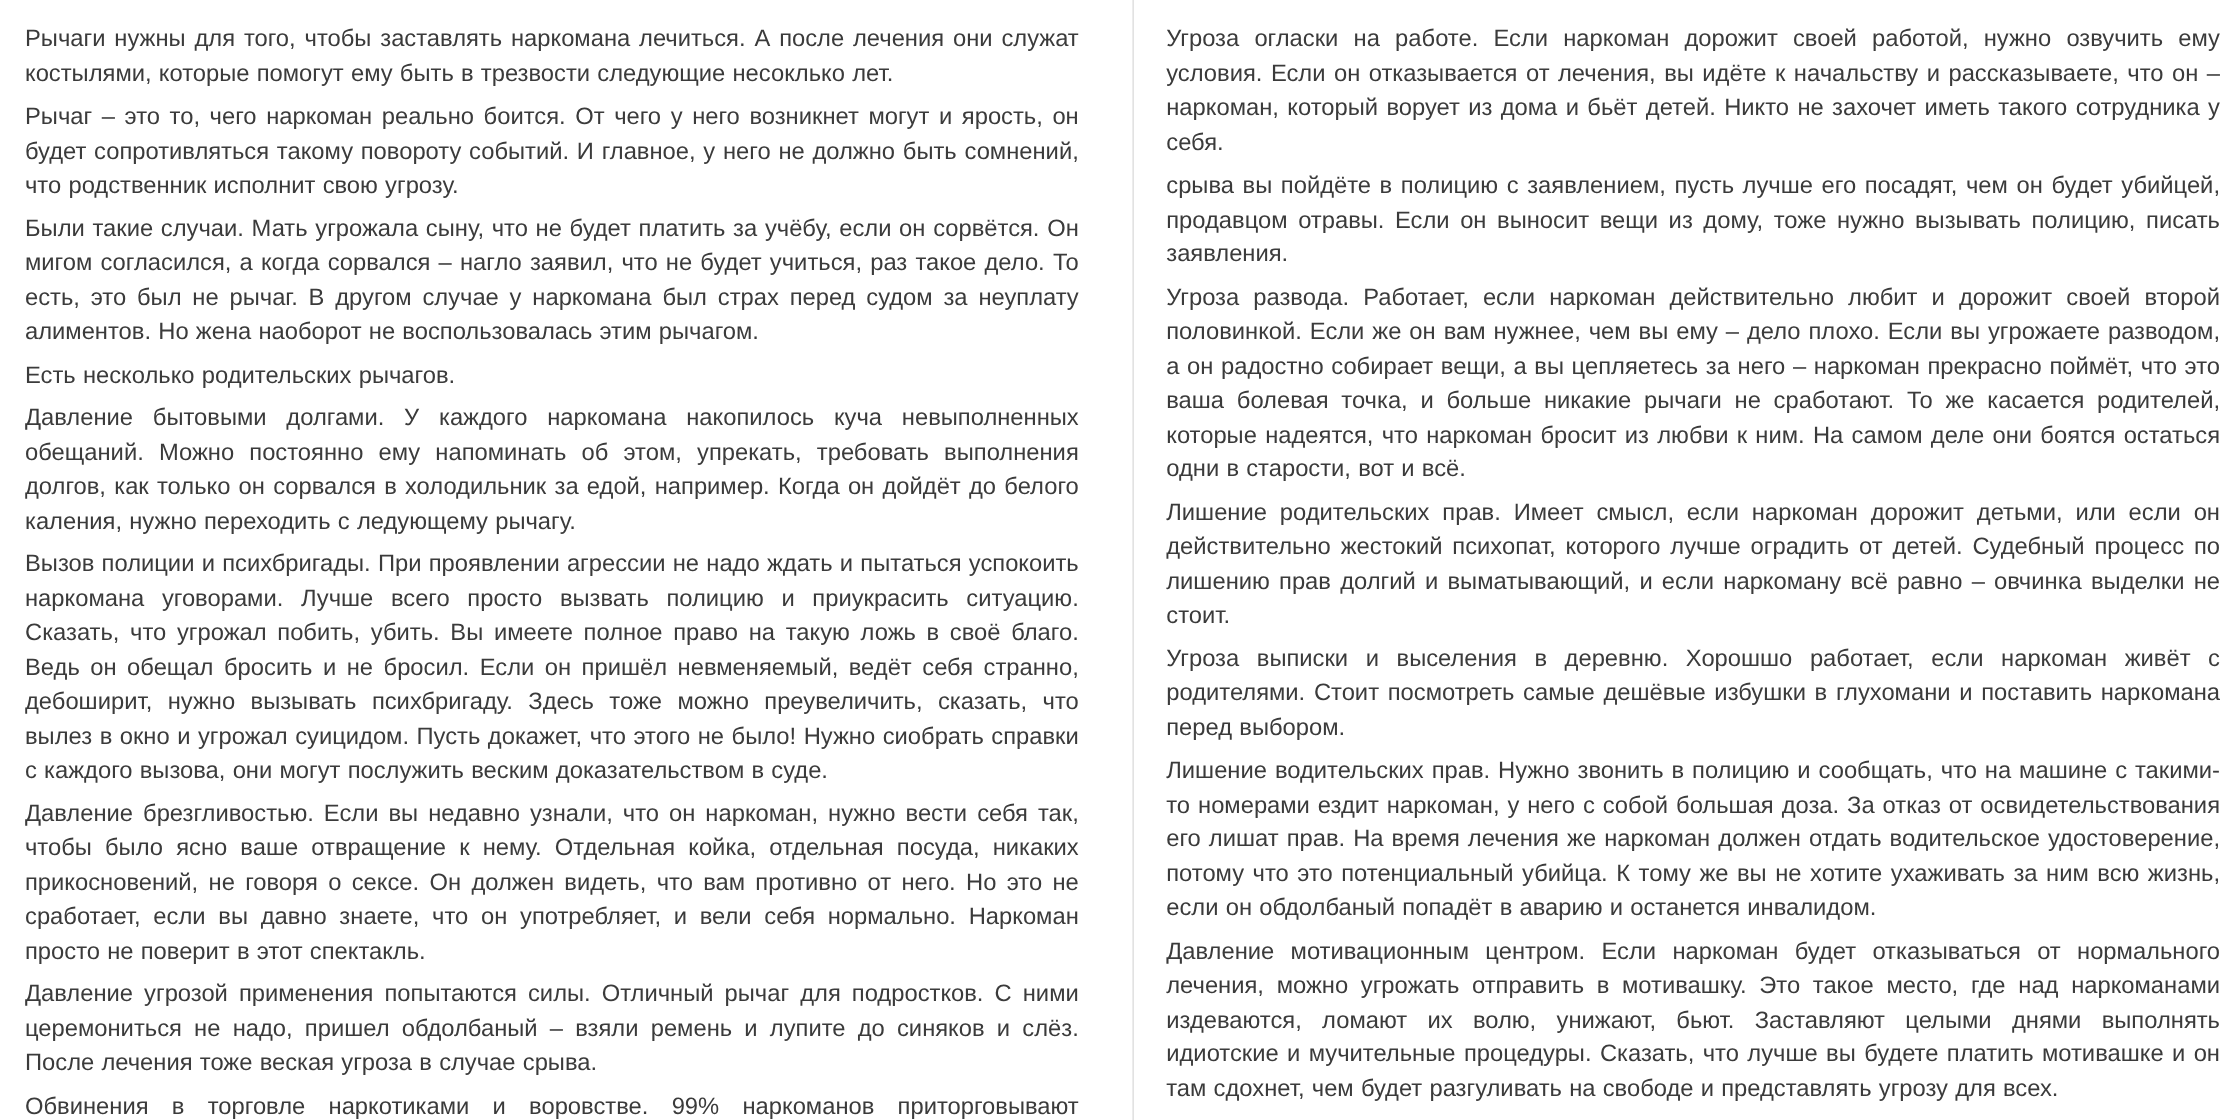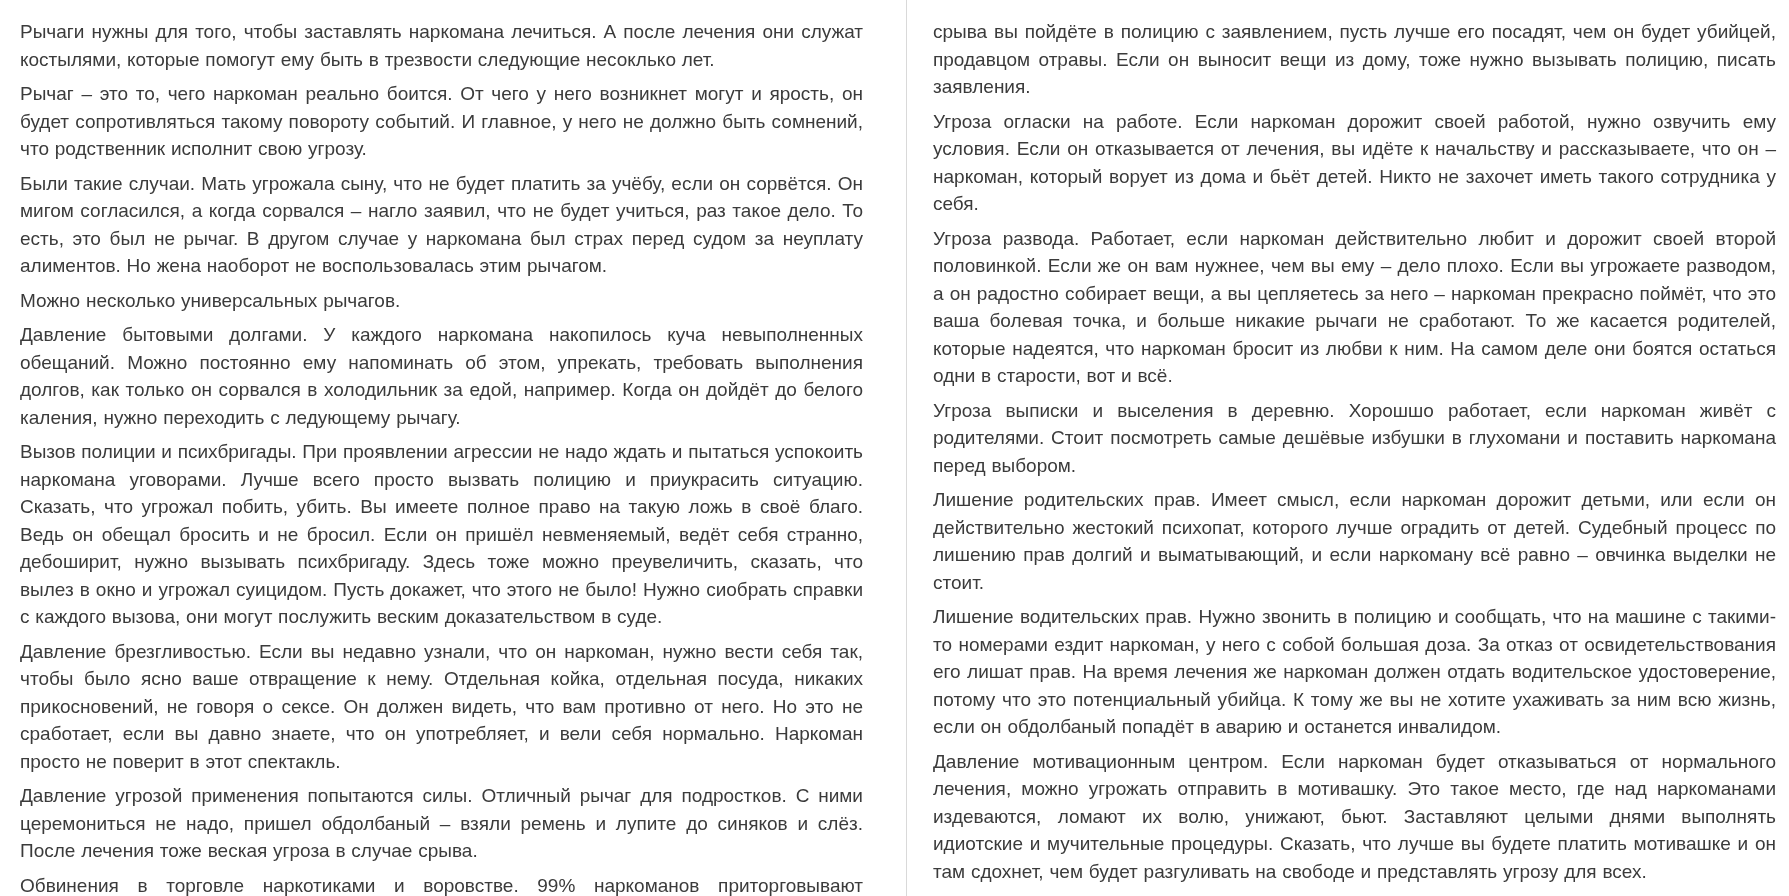--- a/index.html
+++ b/index.html
@@ -49,35 +49,35 @@
 </style>
 </head>
 <body>
 
 <div class="page">
 
   <div class="column column-left">
     <p>Рычаги нужны для того, чтобы заставлять наркомана лечиться. А после лечения они служат костылями, которые помогут ему быть в трезвости следующие несоклько лет.</p>
     <p>Рычаг – это то, чего наркоман реально боится. От чего у него возникнет могут и ярость, он будет сопротивляться такому повороту событий. И главное, у него не должно быть сомнений, что родственник исполнит свою угрозу.</p>
     <p>Были такие случаи. Мать угрожала сыну, что не будет платить за учёбу, если он сорвётся. Он мигом согласился, а когда сорвался – нагло заявил, что не будет учиться, раз такое дело. То есть, это был не рычаг. В другом случае у наркомана был страх перед судом за неуплату алиментов. Но жена наоборот не воспользовалась этим рычагом.</p>
-    <p>Можно несколько универсальных рычагов.</p>
+    <p>Есть несколько родительских рычагов.</p>
     <p>Давление бытовыми долгами. У каждого наркомана накопилось куча невыполненных обещаний. Можно постоянно ему напоминать об этом, упрекать, требовать выполнения долгов, как только он сорвался в холодильник за едой, например. Когда он дойдёт до белого каления, нужно переходить с ледующему рычагу.</p>
     <p>Вызов полиции и психбригады. При проявлении агрессии не надо ждать и пытаться успокоить наркомана уговорами. Лучше всего просто вызвать полицию и приукрасить ситуацию. Сказать, что угрожал побить, убить. Вы имеете полное право на такую ложь в своё благо. Ведь он обещал бросить и не бросил. Если он пришёл невменяемый, ведёт себя странно, дебоширит, нужно вызывать психбригаду. Здесь тоже можно преувеличить, сказать, что вылез в окно и угрожал суицидом. Пусть докажет, что этого не было! Нужно сиобрать справки с каждого вызова, они могут послужить веским доказательством в суде.</p>
     <p>Давление брезгливостью. Если вы недавно узнали, что он наркоман, нужно вести себя так, чтобы было ясно ваше отвращение к нему. Отдельная койка, отдельная посуда, никаких прикосновений, не говоря о сексе. Он должен видеть, что вам противно от него. Но это не сработает, если вы давно знаете, что он употребляет, и вели себя нормально. Наркоман просто не поверит в этот спектакль.</p>
     <p>Давление угрозой применения попытаются силы. Отличный рычаг для подростков. С ними церемониться не надо, пришел обдолбаный – взяли ремень и лупите до синяков и слёз. После лечения тоже веская угроза в случае срыва.</p>
     <p>Обвинения в торговле наркотиками и воровстве. 99% наркоманов приторговывают наркотиками. Можно сблефовать, что знакомый видел, как наркоман раскладывает закладки или продаёт наркотики. И в случае</p>
   </div>
 
   <div class="divider"></div>
 
   <div class="column column-right">
+    <p>Угроза огласки на работе. Если наркоман дорожит своей работой, нужно озвучить ему условия. Если он отказывается от лечения, вы идёте к начальству и рассказываете, что он – наркоман, который ворует из дома и бьёт детей. Никто не захочет иметь такого сотрудника у себя.</p>
     <p>срыва вы пойдёте в полицию с заявлением, пусть лучше его посадят, чем он будет убийцей, продавцом отравы. Если он выносит вещи из дому, тоже нужно вызывать полицию, писать заявления.</p>
-    <p>Угроза огласки на работе. Если наркоман дорожит своей работой, нужно озвучить ему условия. Если он отказывается от лечения, вы идёте к начальству и рассказываете, что он – наркоман, который ворует из дома и бьёт детей. Никто не захочет иметь такого сотрудника у себя.</p>
     <p>Угроза развода. Работает, если наркоман действительно любит и дорожит своей второй половинкой. Если же он вам нужнее, чем вы ему – дело плохо. Если вы угрожаете разводом, а он радостно собирает вещи, а вы цепляетесь за него – наркоман прекрасно поймёт, что это ваша болевая точка, и больше никакие рычаги не сработают. То же касается родителей, которые надеятся, что наркоман бросит из любви к ним. На самом деле они боятся остаться одни в старости, вот и всё.</p>
+    <p>Лишение родительских прав. Имеет смысл, если наркоман дорожит детьми, или если он действительно жестокий психопат, которого лучше оградить от детей. Судебный процесс по лишению прав долгий и выматывающий, и если наркоману всё равно – овчинка выделки не стоит.</p>
     <p>Угроза выписки и выселения в деревню. Хорошшо работает, если наркоман живёт с родителями. Стоит посмотреть самые дешёвые избушки в глухомани и поставить наркомана перед выбором.</p>
-    <p>Лишение родительских прав. Имеет смысл, если наркоман дорожит детьми, или если он действительно жестокий психопат, которого лучше оградить от детей. Судебный процесс по лишению прав долгий и выматывающий, и если наркоману всё равно – овчинка выделки не стоит.</p>
     <p>Лишение водительских прав. Нужно звонить в полицию и сообщать, что на машине с такими-то номерами ездит наркоман, у него с собой большая доза. За отказ от освидетельствования его лишат прав. На время лечения же наркоман должен отдать водительское удостоверение, потому что это потенциальный убийца. К тому же вы не хотите ухаживать за ним всю жизнь, если он обдолбаный попадёт в аварию и останется инвалидом.</p>
     <p>Давление мотивационным центром. Если наркоман будет отказываться от нормального лечения, можно угрожать отправить в мотивашку. Это такое место, где над наркоманами издеваются, ломают их волю, унижают, бьют. Заставляют целыми днями выполнять идиотские и мучительные процедуры. Сказать, что лучше вы будете платить мотивашке и он там сдохнет, чем будет разгуливать на свободе и представлять угрозу для всех.</p>
     <p>Постановка на учёт в наркологию. Это важный шаг, потому что на руках будет справка, как доказательство наркомании. Наркоман должен сам стать на учёт и просить справку. Без его согласия этого не делают. Надо быть готовым, что наркологи попытаются увильнуть от постановки на учёт, чтобы избежать работы.</p>
 
   </div>
 
 </div>
 
 </body></html>

